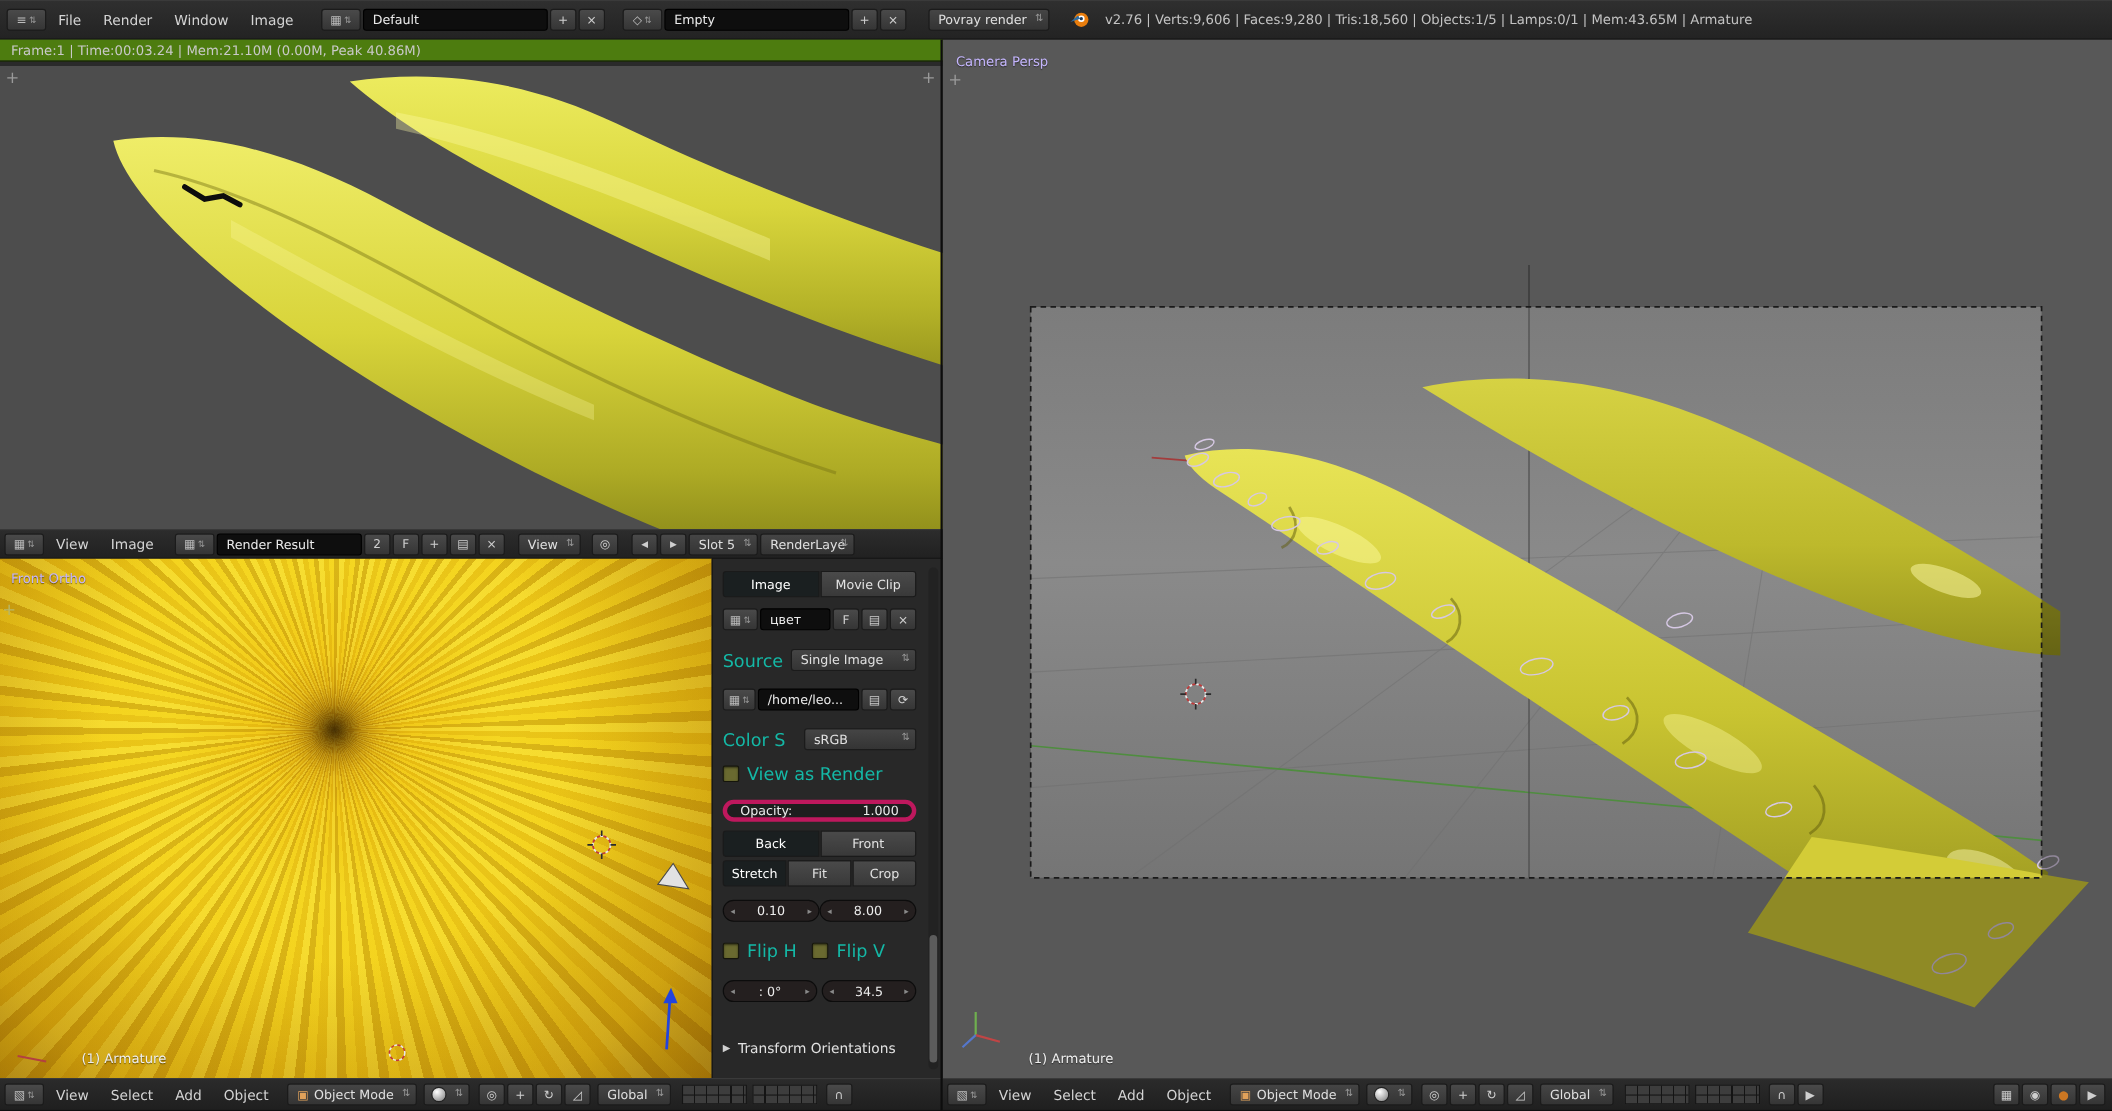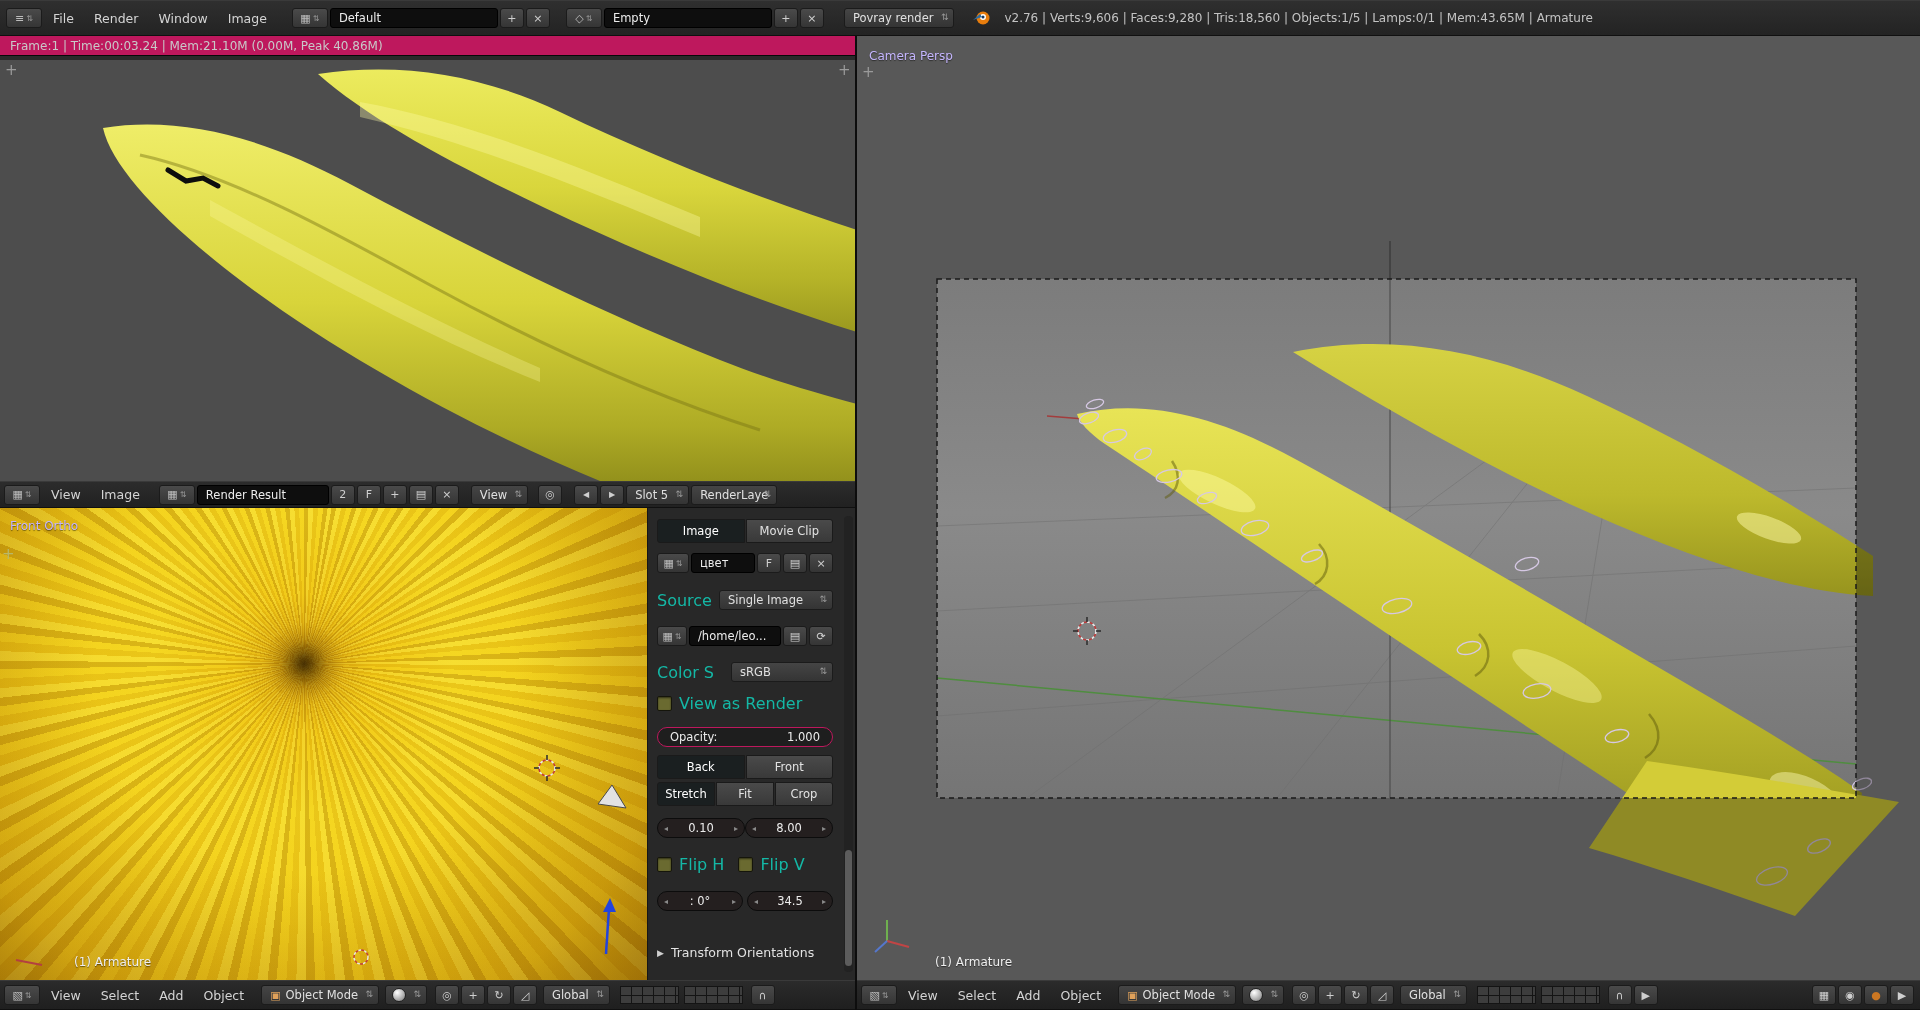--- a/index.html
+++ b/index.html
@@ -31,21 +31,21 @@
   .nrow{position:absolute;left:9px;width:176px;display:flex;align-items:center;}
   .tgl{flex:1;height:22px;display:flex;align-items:center;justify-content:center;
        background:linear-gradient(#4a4a4a,#393939);border:1px solid #1a1a1a;color:#e2e2e2;font-size:11.5px;}
   .tgl.on{background:#1a1f20;color:#fff;}
   .tgl:first-child{border-radius:3px 0 0 3px;}
   .tgl:last-child{border-radius:0 3px 3px 0;}
   .nf{height:20px;border-radius:10px;background:#241f1f;border:1px solid #0c0c0c;position:relative;
       display:flex;align-items:center;justify-content:center;color:#ececec;font-size:11.5px;box-sizing:border-box;}
   .nf::before{content:"◂";position:absolute;left:6px;font-size:8px;color:#8a8a8a;}
   .nf::after{content:"▸";position:absolute;right:6px;font-size:8px;color:#8a8a8a;}
-  .slider{height:20px;border-radius:10px;background:#1e1e1e;border:1px solid #be185d;display:flex;
+  .slider{height:20px;border-radius:10px;background:#1e1e1e;border:4px solid #be185d;display:flex;
       align-items:center;justify-content:space-between;padding:0 12px;color:#ececec;font-size:11.5px;box-sizing:border-box;}
   .cb{width:13px;height:13px;background:#6a6a30;border:1px solid #15150b;border-radius:2px;
       box-shadow:inset 0 1px 2px rgba(0,0,0,.55);flex:0 0 auto;}
   .np-label{color:#14b8a6;font-size:16px;}
   .sb-track{position:absolute;right:4px;top:8px;bottom:8px;width:9px;background:#222;border-radius:4px;}
   .sb-thumb{position:absolute;left:1px;right:1px;bottom:6px;height:116px;background:#5c5c5c;border-radius:4px;}
   
   .vlabel{position:absolute;color:#c4b5fd;font-size:12px;text-shadow:0 1px 1px rgba(0,0,0,.5);white-space:nowrap;}
   .plus{position:absolute;color:#9a9a9a;font-size:15px;line-height:12px;}
   .photo{position:absolute;left:0;top:508px;width:647px;height:472px;
@@ -103,21 +103,21 @@
       <svg width="20" height="20" viewBox="0 0 20 20">
         <circle cx="11" cy="10" r="6.5" fill="#e87d0d"></circle>
         <circle cx="11" cy="9" r="3" fill="#fff"></circle>
         <circle cx="11" cy="9" r="1.5" fill="#1b3a5c"></circle>
         <path d="M1 12 L8 6 L10 9 Z" fill="#2d6ca2"></path>
       </svg>
     </span>
     <span style="margin-left:10px;color:#c3c3c3;font-size:12px;">v2.76 | Verts:9,606 | Faces:9,280 | Tris:18,560 | Objects:1/5 | Lamps:0/1 | Mem:43.65M | Armature</span>
   </div>
 
-  <div style="position:absolute;left:0;top:36px;width:857px;height:20px;background:#be185d;display:flex;align-items:center;padding-left:10px;box-sizing:border-box;border-bottom:1px solid #090909;">
+  <div style="position:absolute;left:0;top:36px;width:857px;height:20px;background:#4d7c0f;display:flex;align-items:center;padding-left:10px;box-sizing:border-box;border-bottom:1px solid #090909;">
     <span style="color:#c9c9c9;">Frame:1 | Time:00:03.24 | Mem:21.10M (0.00M, Peak 40.86M)</span>
   </div>
 
   <div style="position:absolute;left:0;top:60px;width:857px;height:421px;">
     <svg width="857" height="421" viewBox="0 0 857 421">
       <defs>
         <linearGradient id="rp1" x1="0" y1="0" x2="0" y2="1">
           <stop offset="0" stop-color="#eceb5e"></stop>
             <stop offset="0.45" stop-color="#d9d63c"></stop>
           <stop offset="0.8" stop-color="#b5b328"></stop>

